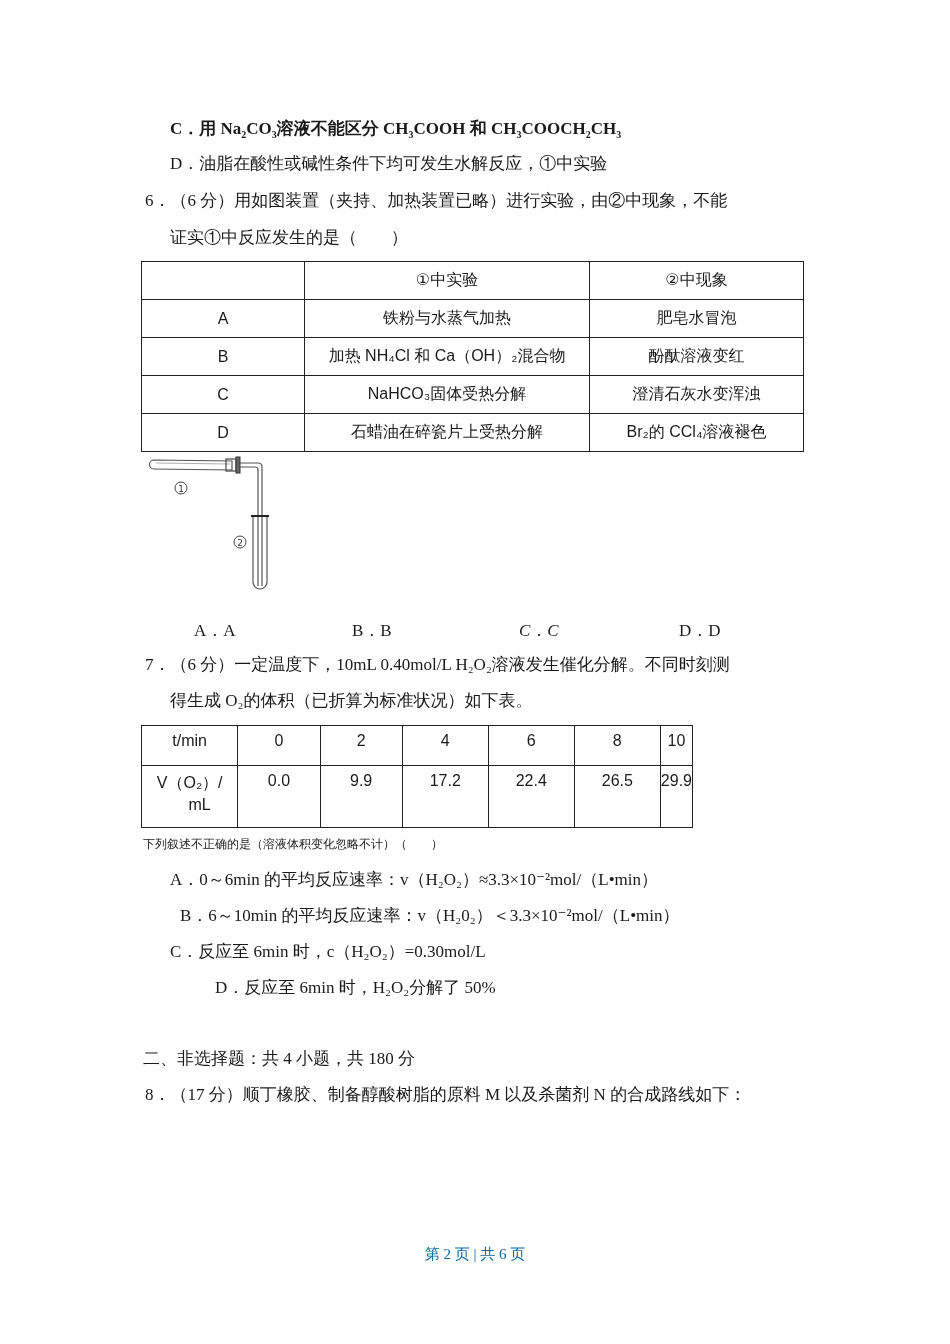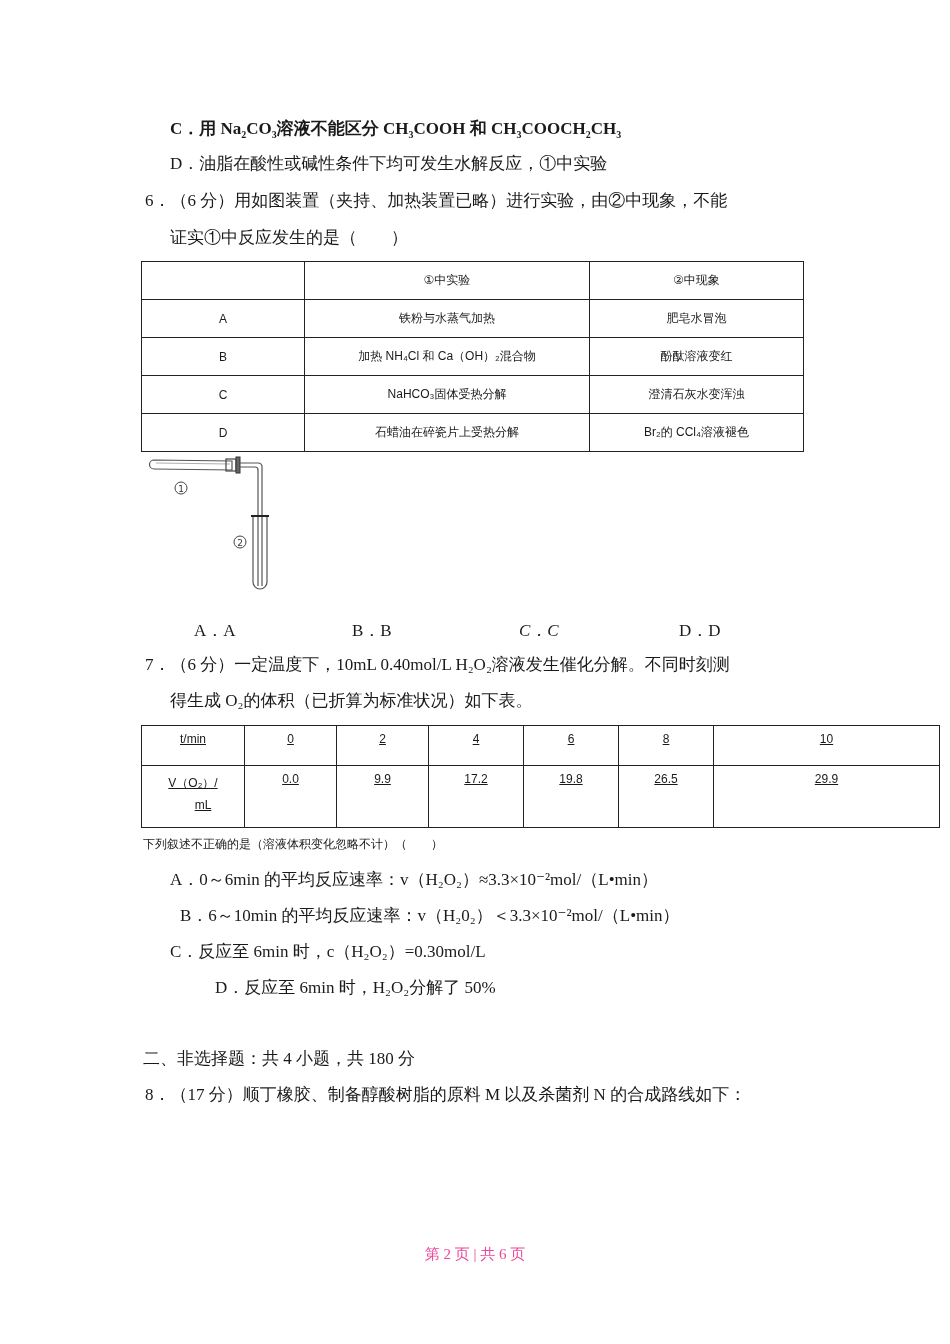--- a/index.html
+++ b/index.html
@@ -2,25 +2,25 @@
 <html><head>
 <meta charset="utf-8">
 <style>
   html, body { margin: 0; padding: 0; background: #ffffff; }
   body { width: 950px; height: 1344px; position: relative; overflow: hidden;
          font-family: "Liberation Serif", "DejaVu Serif", serif; color: #1a1a1a; font-size: 17px; }
   .line { position: absolute; white-space: nowrap; line-height: 22px; }
   .sans { font-family: "Liberation Sans", "DejaVu Sans", sans-serif; }
   sub, sup { font-size: 10px; line-height: 0; }
   table { position: absolute; border-collapse: collapse; }
-  td { border: 1.5px solid #222; text-align: center; font-family: "Liberation Sans", "DejaVu Sans", sans-serif; font-size: 12px; padding: 0; }
+  td { border: 1.5px solid #222; text-align: center; font-family: "Liberation Sans", "DejaVu Sans", sans-serif; font-size: 16px; padding: 0; }
   .t1 td { height: 37px; }
   .t2 td { vertical-align: top; padding-top: 6px; }
   .opt { position: absolute; white-space: nowrap; margin-left: 24px; }
-  .footer { position: absolute; left: 0; width: 950px; text-align: center; top: 1245px; font-size: 15px; color: #ec4899; }
+  .footer { position: absolute; left: 0; width: 950px; text-align: center; top: 1245px; font-size: 15px; color: #0369a1; }
 </style>
 </head>
 <body>
 
 <div class="line" style="left:170px; top:118px;font-weight:bold;">
   <span>C．</span>用 Na<sub>2</sub>CO<sub>3</sub>溶液不能区分 CH<sub>3</sub>COOH 和 CH<sub>3</sub>COOCH<sub>2</sub>CH<sub>3</sub>
 </div>
 <div class="line" style="left:170px; top:153px;">
   <span>D．</span><span>油脂在酸性或碱性条件下均可发生水解反应，①中实验</span>
 </div>
@@ -85,40 +85,40 @@
 <div class="opt" style="left:170px; top:619px;">A．A</div>
 <div class="opt" style="left:328px; top:619px;">B．B</div>
 <div class="opt" style="left:495px; top:619px;font-style:italic;">C．C</div>
 <div class="opt" style="left:655px; top:619px;">D．D</div>
 
 <div class="line" style="left:145px; top:654px;">
   <span>7．</span><span>（6 分）</span><span>一定温度下，10mL 0.40mol/L H₂O₂溶液发生催化分解。不同时刻测</span>
 </div>
 <div class="line" style="left:170px; top:690px;">得生成 O₂的体积（已折算为标准状况）如下表。</div>
 
-<table class="t2" style="left:141px; top:725px; width:799px;text-decoration:underline;">
+<table class="t2" style="left:141px; top:725px; width:552px;">
   <tbody>
       <tr style="height:40px;">
     <td style="width:102px;">t/min</td>
     <td style="width:91px;">0</td>
     <td style="width:91px;">2</td>
     <td style="width:94px;">4</td>
     <td style="width:94px;">6</td>
     <td style="width:94px;">8</td>
     <td>10</td>
   </tr>
   <tr style="height:62px;">
     <td style="line-height:22px;">
       <div>V（O₂）/</div>
       <div style="padding-left:20px;">mL</div>
     </td>
     <td>0.0</td>
     <td>9.9</td>
     <td>17.2</td>
-    <td>19.8</td>
+    <td>22.4</td>
     <td>26.5</td>
     <td>29.9</td>
   </tr>
 </tbody>
   </table>
 
 <div class="line sans" style="left:143px; top:833px; font-size:12px;">下列叙述不正确的是（溶液体积变化忽略不计）（　　）</div>
 
 <div class="line" style="left:170px; top:869px;">A．0～6min 的平均反应速率：v（H₂O₂）≈3.3×10⁻²mol/（L•min）</div>
 <div class="line" style="left:180px; top:905px;">B．6～10min 的平均反应速率：v（H₂0₂）＜3.3×10⁻²mol/（L•min）</div>

